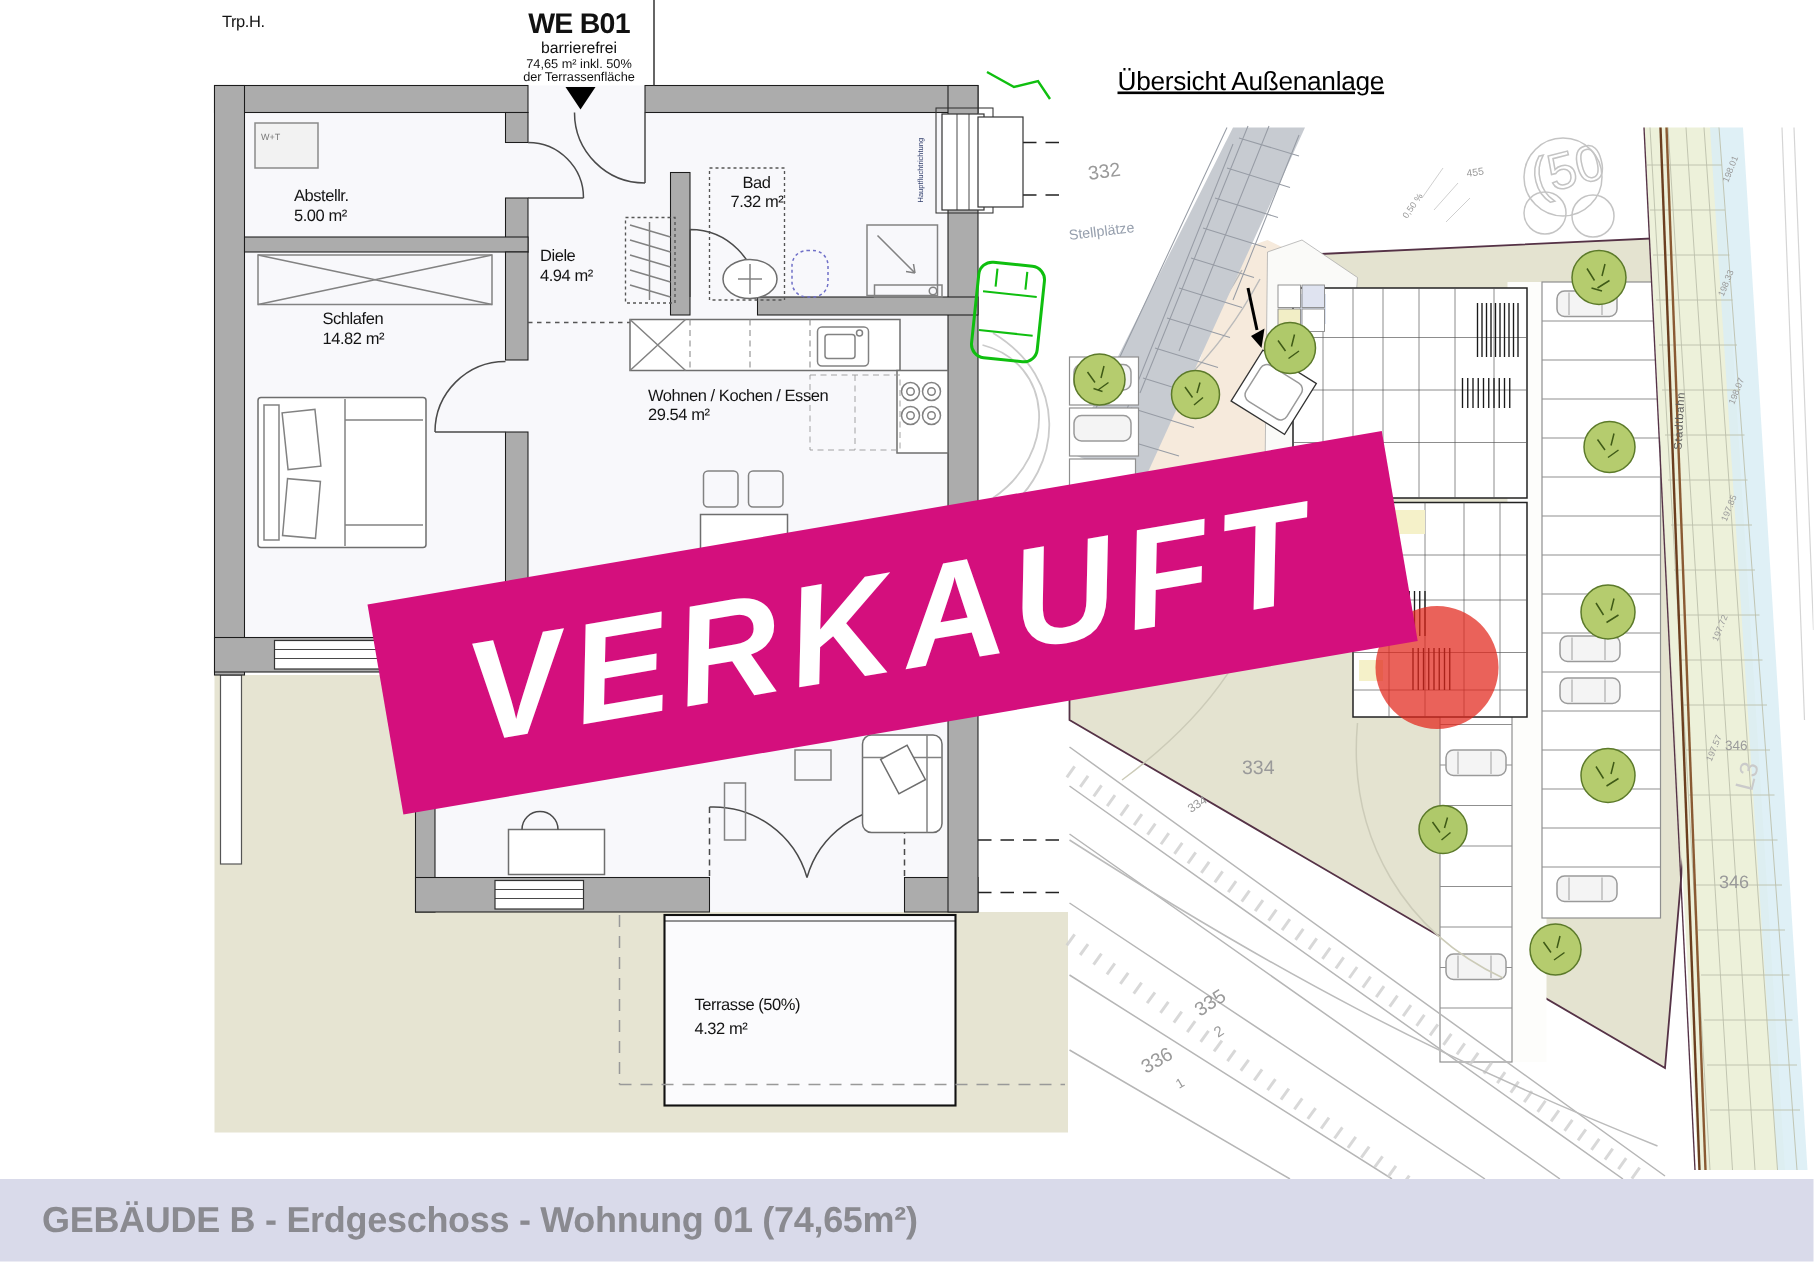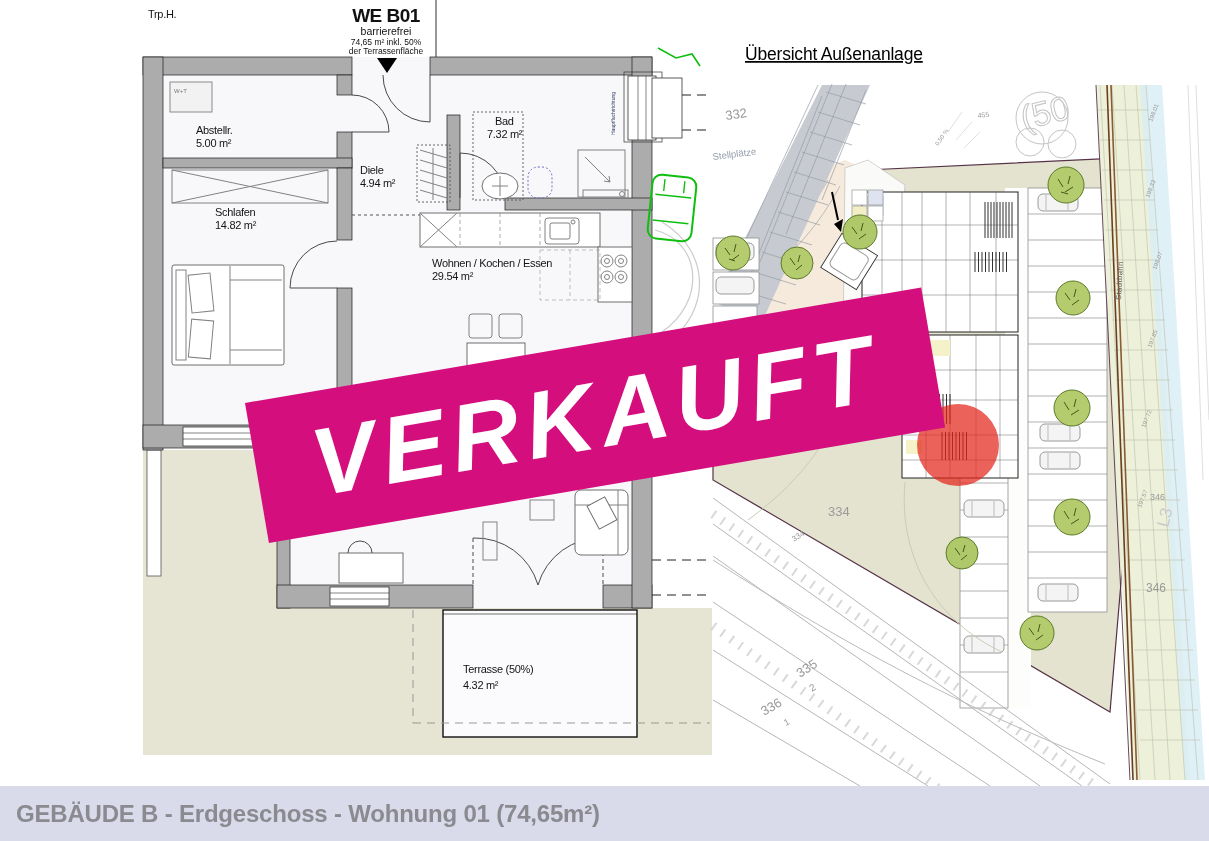--- a/index.html
+++ b/index.html
@@ -18,21 +18,21 @@
   .bld{fill:#ffffff;stroke:#222;stroke-width:1;}
   .bldline{stroke:#555;stroke-width:.45;fill:none;}
   .barcode{stroke:#1a1a1a;stroke-width:.9;}
   #banner{position:absolute;left:245px;top:403px;width:686px;height:142px;
           transform-origin:0 0;transform:rotate(-9.7deg);
           display:flex;align-items:center;justify-content:center;}
   #banner span{color:#fff;font-style:italic;font-weight:bold;font-size:95px;
                letter-spacing:7px;line-height:1;}
   #footer{position:absolute;left:0;top:786px;width:1209px;height:55px;
           background:#D9DAEA;display:flex;align-items:center;}
-  #footer .t{color:#8a8a90;font-weight:bold;font-size:24px;padding-left:16px;
+  #footer .t{color:#8a8a90;font-weight:bold;font-size:24px;padding-left:28px;
              letter-spacing:-0.2px;}
 </style>
 </head>
 <body>
 
 <div id="stage">
 <svg width="1209" height="786" viewBox="0 0 1209 786">
 
   <g>
 

